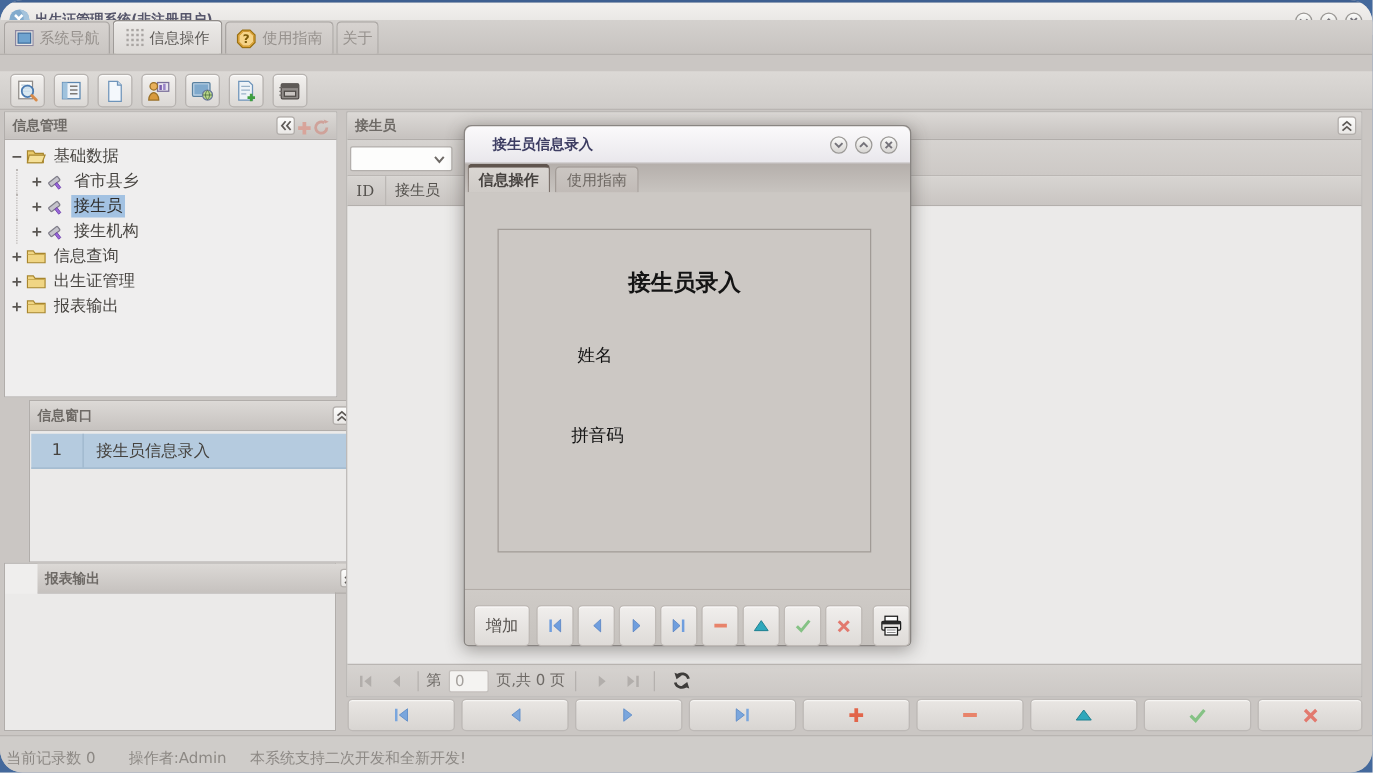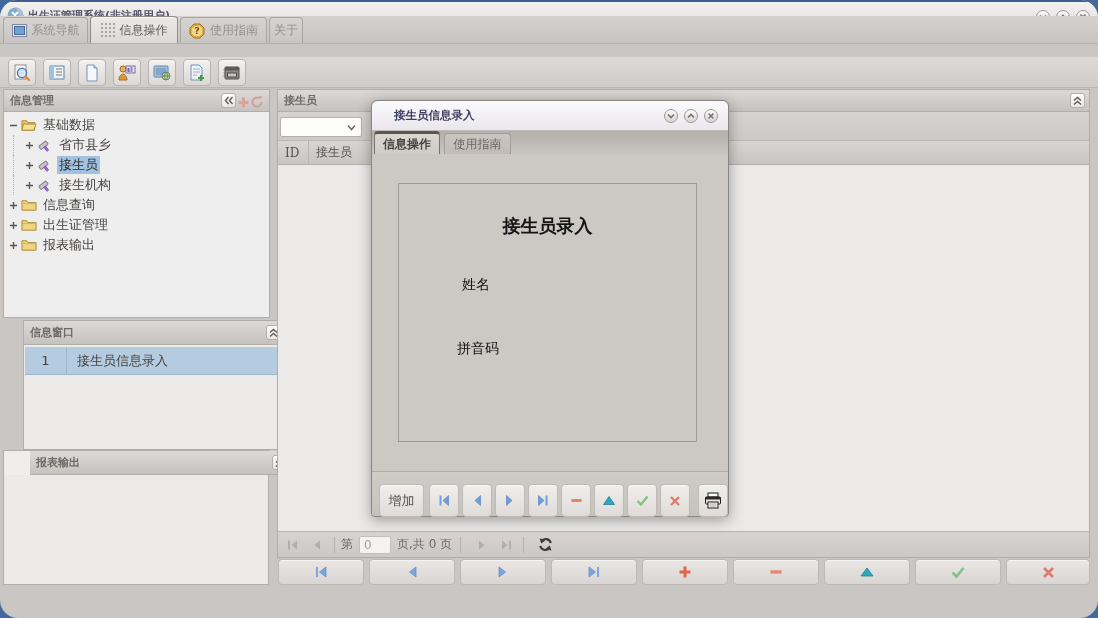--- a/index.html
+++ b/index.html
@@ -490,20 +490,25 @@
           <path d="M2.5 6.5 L6.5 10.5 L13.5 2" stroke="#85c285" stroke-width="2.6" fill="none"></path>
         </svg>
     </div>
     <div class="bigbtn" style="left:728px; width:84px;">
       <svg width="13" height="13" viewBox="0 0 13 13">
           <path d="M2 2 L11 11 M11 2 L2 11" stroke="#e2796e" stroke-width="2.6"></path>
         </svg>
     </div>
   </div>
 
+  <div class="statusbar">
+    <span style="left:5px;">当前记录数 0</span>
+    <span style="left:103px;">操作者:Admin</span>
+    <span style="left:200px;">本系统支持二次开发和全新开发!</span>
+  </div>
 
   <div class="modal">
     <div class="modal-titlebar">
       <span class="mtitle">接生员信息录入</span>
       <div class="winbtns" style="right:10px; top:8px;">
         <div class="circle-btn">
           <svg width="8" height="8" viewBox="0 0 8 8">
               <path d="M1 2.5 L4 5.5 L7 2.5" stroke="#75737a" stroke-width="1.6" fill="none"></path>
             </svg>
         </div>

